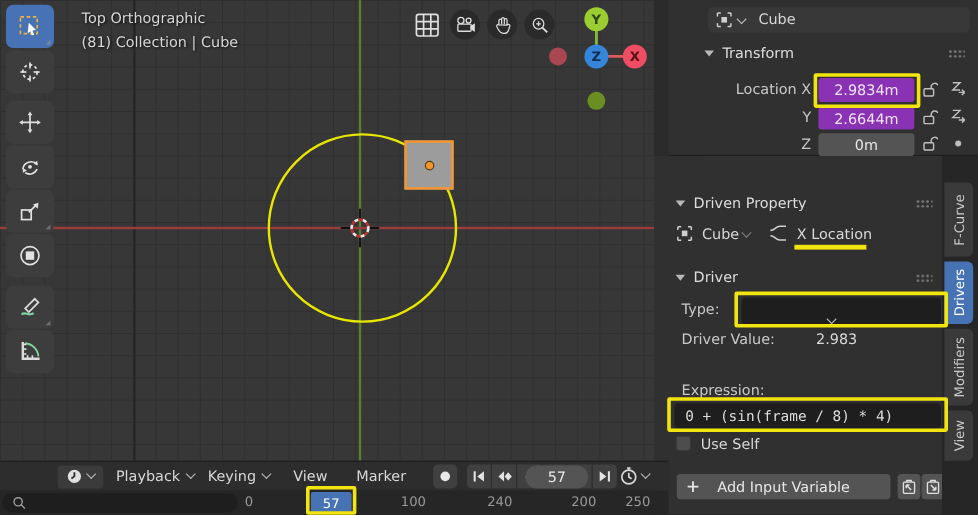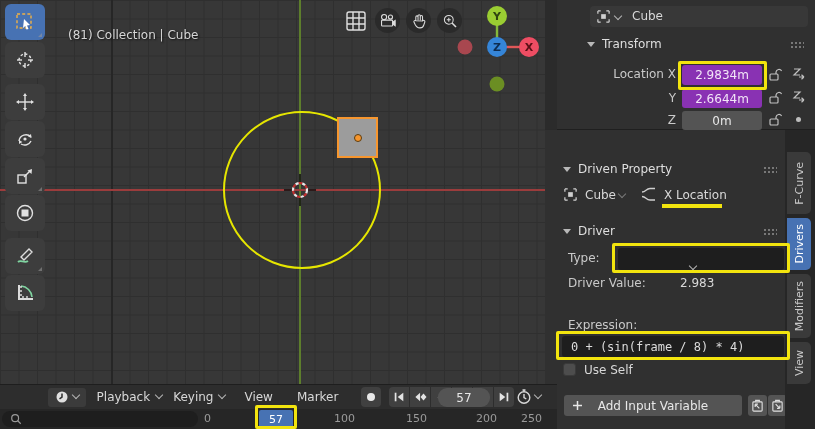--- a/index.html
+++ b/index.html
@@ -107,20 +107,21 @@
 
   <svg class="abs" style="left:283px; top:173px;" width="34" height="34" viewBox="0 0 34 34">
     <line x1="17" y1="1" x2="17" y2="10" stroke="#111" stroke-width="1.6"></line>
     <line x1="17" y1="24" x2="17" y2="33" stroke="#111" stroke-width="1.6"></line>
     <line x1="1" y1="17" x2="10" y2="17" stroke="#111" stroke-width="1.6"></line>
     <line x1="24" y1="17" x2="33" y2="17" stroke="#111" stroke-width="1.6"></line>
     <circle cx="17" cy="17" r="7" fill="none" stroke="#e8e8e8" stroke-width="2.2" stroke-dasharray="3.5 3.5"></circle>
     <circle cx="17" cy="17" r="7" fill="none" stroke="#c03030" stroke-width="2.2" stroke-dasharray="3.5 3.5" stroke-dashoffset="3.5"></circle>
   </svg>
 
+  <div class="abs vp-label" style="left:68px; top:8px;">Top Orthographic</div>
   <div class="abs vp-label" style="left:68px; top:28px;">(81) Collection | Cube</div>
 
   <div class="abs tbtn active" style="top:4px;">
     <svg width="20" height="20" viewBox="0 0 20 20">
       <rect x="2" y="2" width="14" height="14" stroke="#f0b145" stroke-dasharray="3 2.2" fill="none"></rect>
       <path d="M9 7 L15 13 L12 13.5 L13.5 17 L11.5 17.6 L10.3 14 L8 16 Z" fill="#fff" stroke="none"></path>
     </svg>
     <div class="corner-tri"></div>
   </div>
   <div class="abs tbtn" style="top:42px;">
@@ -487,21 +488,21 @@
 <div class="abs" id="timeline-ruler">
   <div class="abs field darkfield" style="left:2px; top:2px; width:196px; height:16px; border-radius:8px;
        justify-content:flex-start; padding-left:8px;">
     <svg width="12" height="12" viewBox="0 0 14 14">
       <circle cx="6" cy="6" r="4" stroke="#9a9a9a" fill="none" stroke-width="1.4"></circle>
       <line x1="9" y1="9" x2="12.5" y2="12.5" stroke="#9a9a9a" stroke-width="1.4"></line>
     </svg>
   </div>
   <span class="ruler-num" style="left:204px;">0</span>
   <span class="ruler-num" style="left:334px;">100</span>
-  <span class="ruler-num" style="left:406px;">150</span>
+  <span class="ruler-num" style="left:406px;">240</span>
   <span class="ruler-num" style="left:476px;">200</span>
   <span class="ruler-num" style="left:521px;">250</span>
   <div class="abs" style="left:259px; top:1px; width:34px; height:18px; background:#4772b3; border-radius:2px;
        display:flex; align-items:center; justify-content:center; color:#fff; font-size:11px;">57</div>
 </div>
 
 <div class="abs hl" style="left:678px; top:61px; width:89px; height:29px;"></div>
 <div class="abs hl" style="left:612px; top:243px; width:178px; height:30px;"></div>
 <div class="abs hl" style="left:556px; top:331px; width:234px; height:29px;"></div>
 <div class="abs hl" style="left:255px; top:405px; width:42px; height:24px;"></div>

